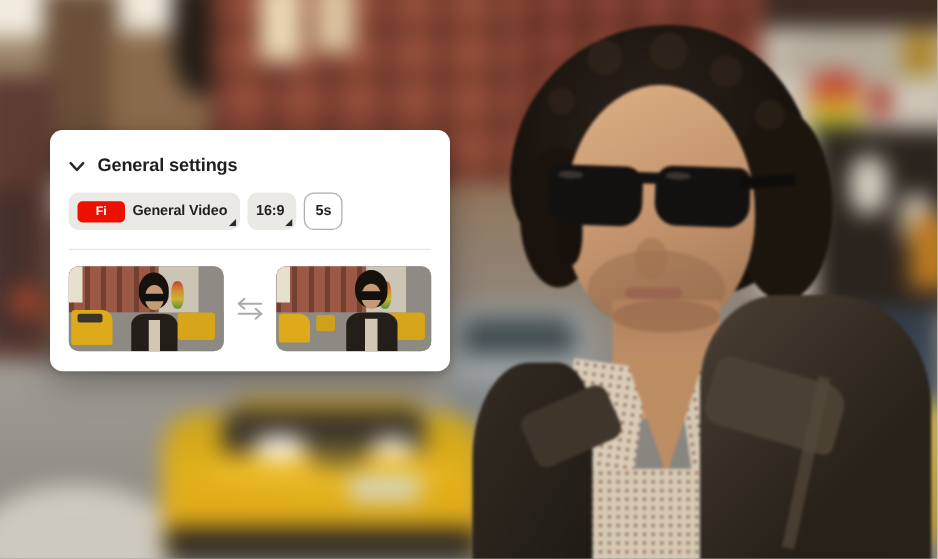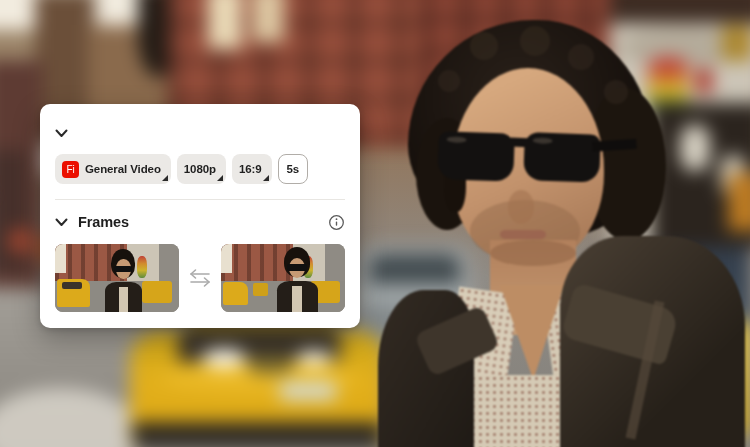--- a/index.html
+++ b/index.html
@@ -23,23 +23,23 @@
          box-shadow:0 10px 28px rgba(0,0,0,.30),0 2px 6px rgba(0,0,0,.15);z-index:20;}
   .sec-head{display:flex;align-items:center;gap:10px;height:18px;color:#1f1f1f;
             font-size:14.5px;font-weight:bold;letter-spacing:-.1px;cursor:pointer;}
   .pill-row{display:flex;gap:6px;margin-top:12px;}
   .pill{height:30px;display:inline-flex;align-items:center;border-radius:8px;
         font-size:11.5px;font-weight:bold;color:#1f1f1f;letter-spacing:-.1px;
         white-space:nowrap;position:relative;box-sizing:border-box;cursor:pointer;}
   .pill.filled{background:#ebe9e6;padding:0 10px 0 7px;}
   .pill.filled.noicon{padding:0 10px 0 7px;}
   .pill.outlined{background:#fff;border:1.5px solid #b1ada8;padding:0 8px;}
-  .fi-badge{width:17px;height:17px;border-radius:4px;background:#EB1000;color:#fff;
+  .fi-badge{width:38px;height:17px;border-radius:4px;background:#EB1000;color:#fff;
             display:inline-flex;align-items:center;justify-content:center;
-            font-size:10px;font-weight:normal;margin-right:6px;flex:0 0 auto;}
+            font-size:10px;font-weight:bold;margin-right:6px;flex:0 0 auto;}
   .corner{position:absolute;right:3px;bottom:3px;line-height:0;}
   .divider{height:1px;background:#e8e6e2;margin:15px 0 13px;}
   .frames-head{display:flex;align-items:center;height:18px;}
   .frames-head .grow{flex:1;}
   .thumbs-row{display:flex;align-items:center;justify-content:space-between;margin-top:13px;}
   .swap-wrap{flex:1;display:flex;align-items:center;justify-content:center;cursor:pointer;}
 </style>
 </head>
 <body>
 
@@ -156,73 +156,48 @@
   </div>
 
   <div class="panel">
 
     <div class="sec-head">
       <span style="line-height:0;">
         <svg width="13" height="9" viewBox="0 0 13 9">
             <path d="M1.5 1.5 L6.5 7 L11.5 1.5" fill="none" stroke="#2a2a2a" stroke-width="2" stroke-linecap="round" stroke-linejoin="round"></path>
           </svg>
       </span>
+      <span>General settings</span>
     </div>
 
     <div class="pill-row">
       <div class="pill filled">
         <span class="fi-badge">Fi</span>
         <span>General Video</span>
         <span class="corner">
           <svg width="6" height="6" viewBox="0 0 6 6">
               <path d="M6 0 V6 H0 Z" fill="#2a2a2a"></path>
             </svg>
         </span>
       </div>
       <div class="pill filled noicon">
-        <span>1080p</span>
-        <span class="corner">
-          <svg width="6" height="6" viewBox="0 0 6 6">
-              <path d="M6 0 V6 H0 Z" fill="#2a2a2a"></path>
-            </svg>
-        </span>
-      </div>
-      <div class="pill filled noicon">
         <span>16:9</span>
         <span class="corner">
           <svg width="6" height="6" viewBox="0 0 6 6">
               <path d="M6 0 V6 H0 Z" fill="#2a2a2a"></path>
             </svg>
         </span>
       </div>
       <div class="pill outlined">
         <span>5s</span>
       </div>
     </div>
 
     <div class="divider"></div>
 
-    <div class="frames-head">
-      <div class="sec-head">
-        <span style="line-height:0;">
-          <svg width="13" height="9" viewBox="0 0 13 9">
-              <path d="M1.5 1.5 L6.5 7 L11.5 1.5" fill="none" stroke="#2a2a2a" stroke-width="2" stroke-linecap="round" stroke-linejoin="round"></path>
-            </svg>
-        </span>
-        <span>Frames</span>
-      </div>
-      <div class="grow"></div>
-      <span style="line-height:0;cursor:pointer;">
-        <svg width="17" height="17" viewBox="0 0 16 16">
-            <circle cx="8" cy="8" r="6.4" fill="none" stroke="#5a5a5a" stroke-width="1.2"></circle>
-            <rect x="7.35" y="7" width="1.3" height="4" rx="0.6" fill="#5a5a5a"></rect>
-            <circle cx="8" cy="4.9" r="0.85" fill="#5a5a5a"></circle>
-          </svg>
-      </span>
-    </div>
 
     <div class="thumbs-row">
 
       <div class="thumb">
         <div class="abs" style="left:0;top:0;width:58%;height:55%;background:#9b5844;background-image:repeating-linear-gradient(90deg,rgba(40,20,15,.35) 0 4px,transparent 4px 13px);"></div>
         <div class="abs" style="left:0;top:0;width:9%;height:42%;background:#e8e0cf;"></div>
         <div class="abs" style="left:58%;top:0;width:26%;height:62%;background:#ccc5b6;"></div>
         <div class="abs" style="left:66%;top:18%;width:8%;height:32%;background:linear-gradient(180deg,#c04438,#d18c2f 35%,#cdb32c 65%,#5e8c40);border-radius:40%;"></div>
         <div class="abs" style="left:84%;top:0;width:16%;height:100%;background:#8f8b84;"></div>
         <div class="abs" style="left:0;top:55%;width:100%;height:45%;background:#8d8a83;"></div>

